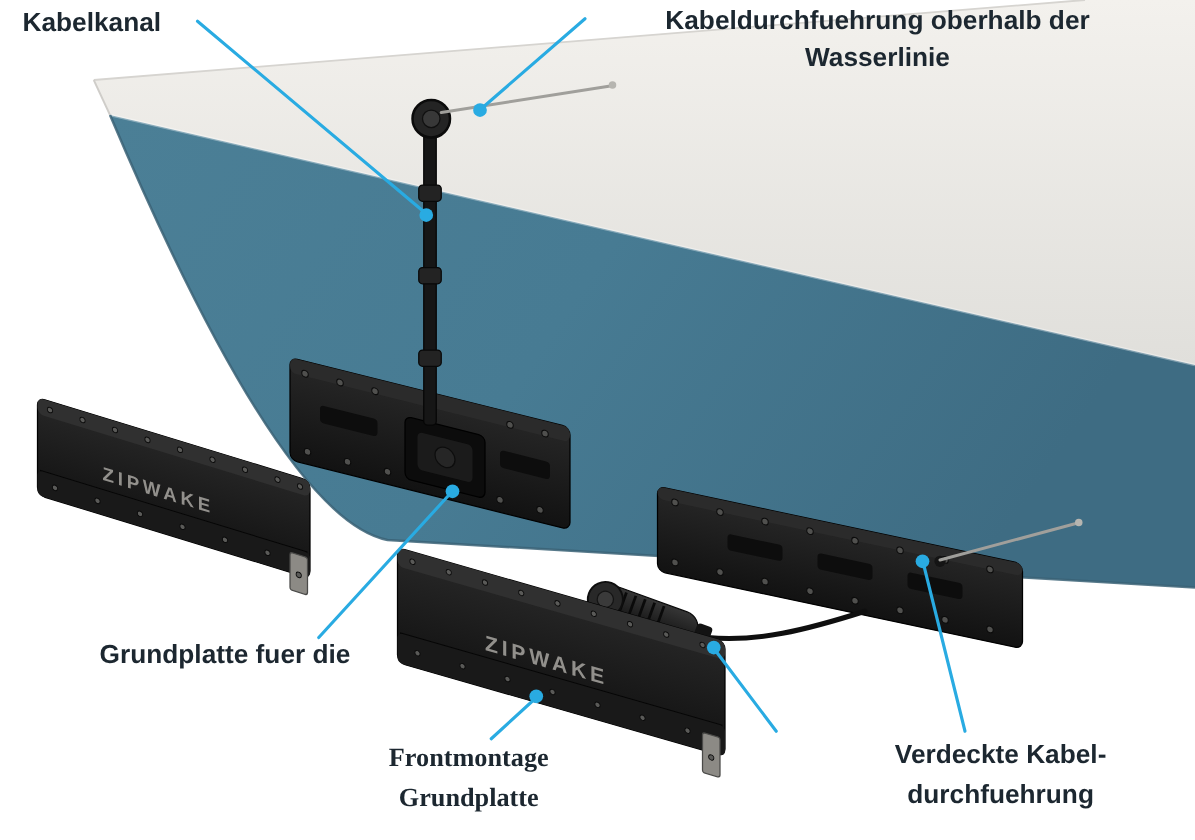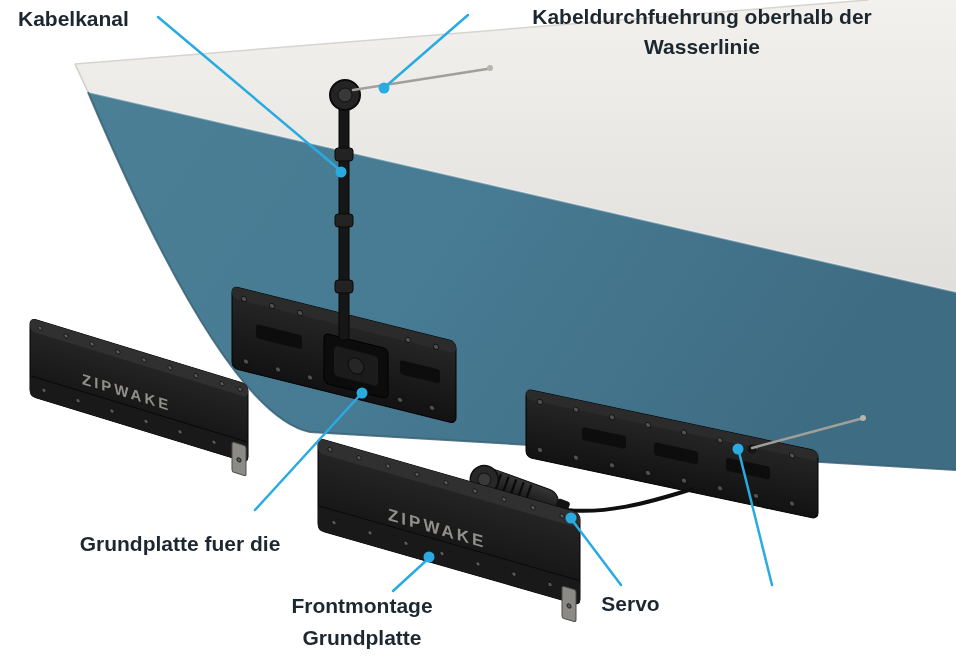--- a/index.html
+++ b/index.html
@@ -199,27 +199,30 @@
     </g>
   </svg>
 
   <div class="lbl" style="left:18px;top:4px;">Kabelkanal</div>
 
   <div class="lbl centered" style="left:452px;top:2px;width:500px;">
     <div>Kabeldurchfuehrung oberhalb der</div>
     <div>Wasserlinie</div>
   </div>
 
-  <div class="lbl centered bottom" style="left:30px;top:508px;width:300px;margin-top:20px;">
+  <div class="lbl centered bottom" style="left:30px;top:508px;width:300px;">
     <div>Grundplatte fuer die</div>
   </div>
 
-  <div class="lbl centered bottom" style="left:277px;top:590px;width:170px;">
+  <div class="lbl centered bottom" style="left:290px;top:590px;width:170px;font-family:Liberation Serif, serif;">
     <div>Frontmontage</div>
     <div>Grundplatte</div>
   </div>
 
   <div class="lbl centered bottom" style="left:578px;top:588px;width:105px;">
-    <div>Servo</div>
-  </div>
-
+  </div>
+
+  <div class="lbl centered bottom" style="left:683px;top:588px;width:235px;">
+    <div>Verdeckte Kabel-</div>
+    <div>durchfuehrung</div>
+  </div>
 
 </div>
 
 </body></html>

